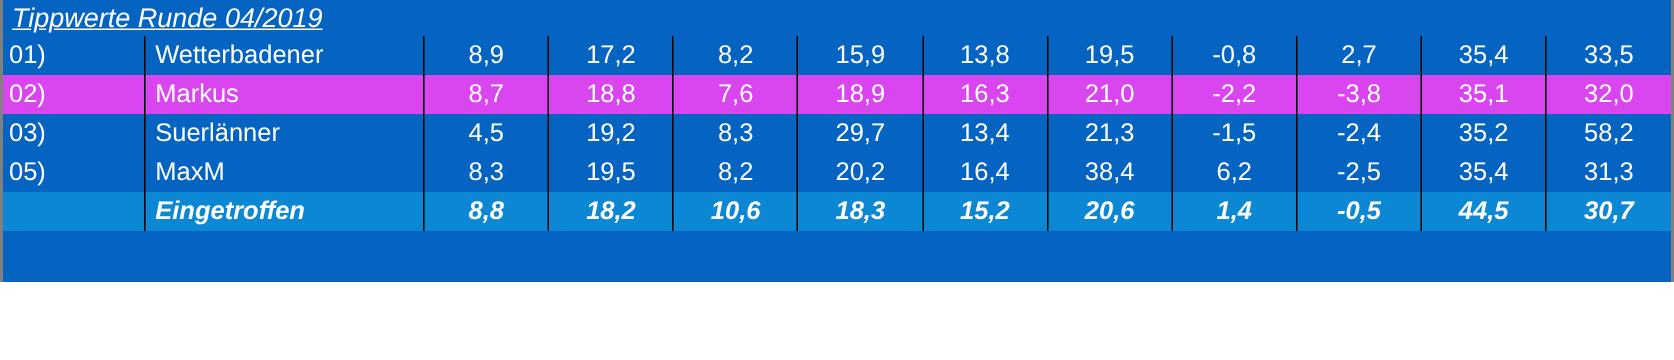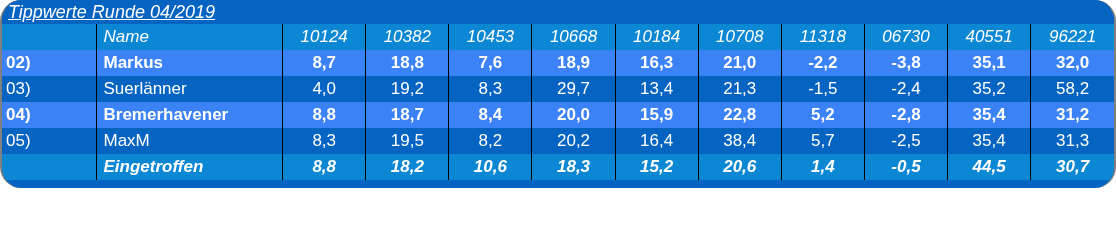--- a/index.html
+++ b/index.html
@@ -12,21 +12,20 @@
   }
   #sheet {
     width: 1116px;
     height: 188px;
     box-sizing: border-box;
     background: #0563C1;
     border-left: 2px solid #808080;
     border-right: 2px solid #808080;
     overflow: hidden;
     position: relative;
-    border-radius: 21px;
   }
   table.grid {
     border-collapse: collapse;
     width: 100%;
     table-layout: fixed;
   }
   table.grid td, table.grid th {
     padding: 0;
     margin: 0;
   }
@@ -75,21 +74,21 @@
   
   .data-row td {
     height: 26px;
     color: #ffffff;
     font-size: 17px;
     vertical-align: middle;
     line-height: 24px;
     font-style: normal;
   }
   .data-row.odd td { background: #0563C1; }
-  .data-row.even td { background: #3b82f6; font-weight: bold; }
+  .data-row.even td { background: #d946ef; }
 
   .data-row td.c-idx {
     text-align: left;
     padding-left: 4px;
   }
   .data-row td.c-name {
     text-align: left;
     padding-left: 6px;
     border-left: 1px solid #000000;
   }
@@ -143,86 +142,72 @@
         <col class="w-num">
         <col class="w-num">
         <col class="w-num">
     </colgroup>
     <tbody id="table-body">
       <tr class="title-row">
         <td colspan="12">
           <span class="title-text">Tippwerte Runde 04/2019</span>
         </td>
       </tr>
-    <tr class="hdr-row">
-          <td class="c-idx"></td>
-          <td class="c-name">Name</td>
-          <td class="c-num">10124</td>
-          <td class="c-num">10382</td>
-          <td class="c-num">10453</td>
-          <td class="c-num">10668</td>
-          <td class="c-num">10184</td>
-          <td class="c-num">10708</td>
-          <td class="c-num">11318</td>
-          <td class="c-num">06730</td>
-          <td class="c-num">40551</td>
-          <td class="c-num">96221</td>
+        <tr class="data-row odd">
+          <td class="c-idx">01)</td>
+          <td class="c-name">Wetterbadener</td>
+          <td class="c-num">8,9</td>
+          <td class="c-num">17,2</td>
+          <td class="c-num">8,2</td>
+          <td class="c-num">15,9</td>
+          <td class="c-num">13,8</td>
+          <td class="c-num">19,5</td>
+          <td class="c-num">-0,8</td>
+          <td class="c-num">2,7</td>
+          <td class="c-num">35,4</td>
+          <td class="c-num">33,5</td>
         </tr>
         <tr class="data-row even">
           <td class="c-idx">02)</td>
           <td class="c-name">Markus</td>
           <td class="c-num">8,7</td>
           <td class="c-num">18,8</td>
           <td class="c-num">7,6</td>
           <td class="c-num">18,9</td>
           <td class="c-num">16,3</td>
           <td class="c-num">21,0</td>
           <td class="c-num">-2,2</td>
           <td class="c-num">-3,8</td>
           <td class="c-num">35,1</td>
           <td class="c-num">32,0</td>
         </tr>
         <tr class="data-row odd">
           <td class="c-idx">03)</td>
           <td class="c-name">Suerlänner</td>
-          <td class="c-num">4,0</td>
+          <td class="c-num">4,5</td>
           <td class="c-num">19,2</td>
           <td class="c-num">8,3</td>
           <td class="c-num">29,7</td>
           <td class="c-num">13,4</td>
           <td class="c-num">21,3</td>
           <td class="c-num">-1,5</td>
           <td class="c-num">-2,4</td>
           <td class="c-num">35,2</td>
           <td class="c-num">58,2</td>
         </tr>
-        <tr class="data-row even">
-          <td class="c-idx">04)</td>
-          <td class="c-name">Bremerhavener</td>
-          <td class="c-num">8,8</td>
-          <td class="c-num">18,7</td>
-          <td class="c-num">8,4</td>
-          <td class="c-num">20,0</td>
-          <td class="c-num">15,9</td>
-          <td class="c-num">22,8</td>
-          <td class="c-num">5,2</td>
-          <td class="c-num">-2,8</td>
-          <td class="c-num">35,4</td>
-          <td class="c-num">31,2</td>
-        </tr>
         <tr class="data-row odd">
           <td class="c-idx">05)</td>
           <td class="c-name">MaxM</td>
           <td class="c-num">8,3</td>
           <td class="c-num">19,5</td>
           <td class="c-num">8,2</td>
           <td class="c-num">20,2</td>
           <td class="c-num">16,4</td>
           <td class="c-num">38,4</td>
-          <td class="c-num">5,7</td>
+          <td class="c-num">6,2</td>
           <td class="c-num">-2,5</td>
           <td class="c-num">35,4</td>
           <td class="c-num">31,3</td>
         </tr>
         <tr class="total-row">
           <td class="c-idx"></td>
           <td class="c-name">Eingetroffen</td>
           <td class="c-num">8,8</td>
           <td class="c-num">18,2</td>
           <td class="c-num">10,6</td>

